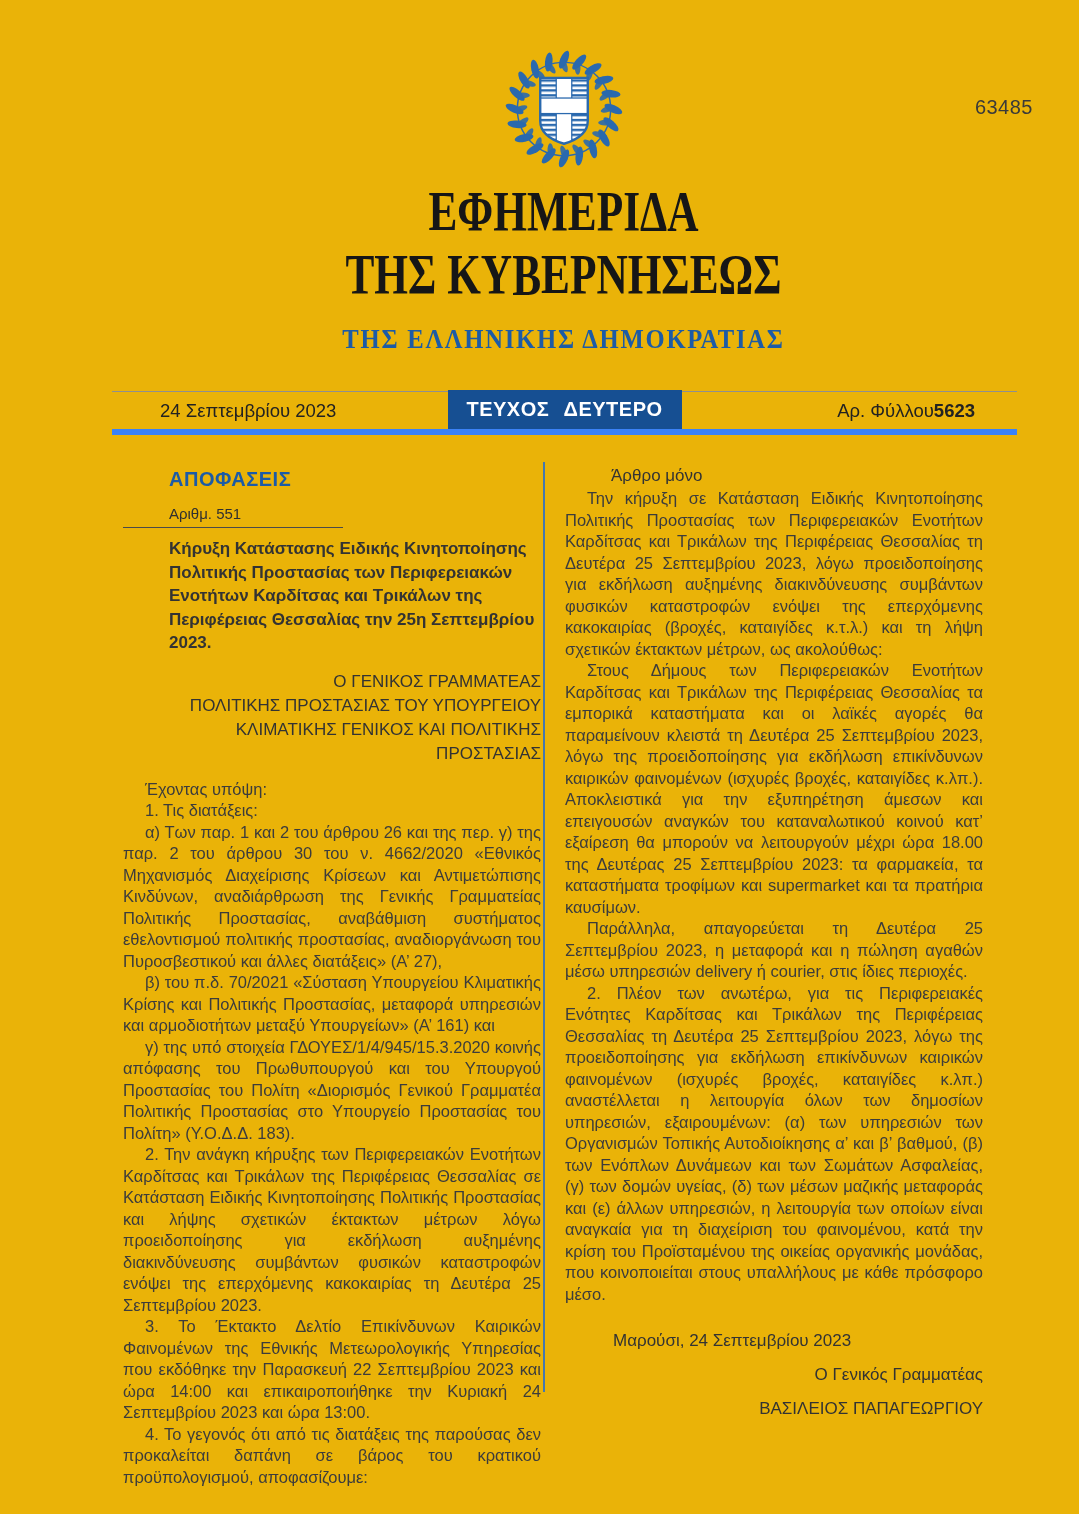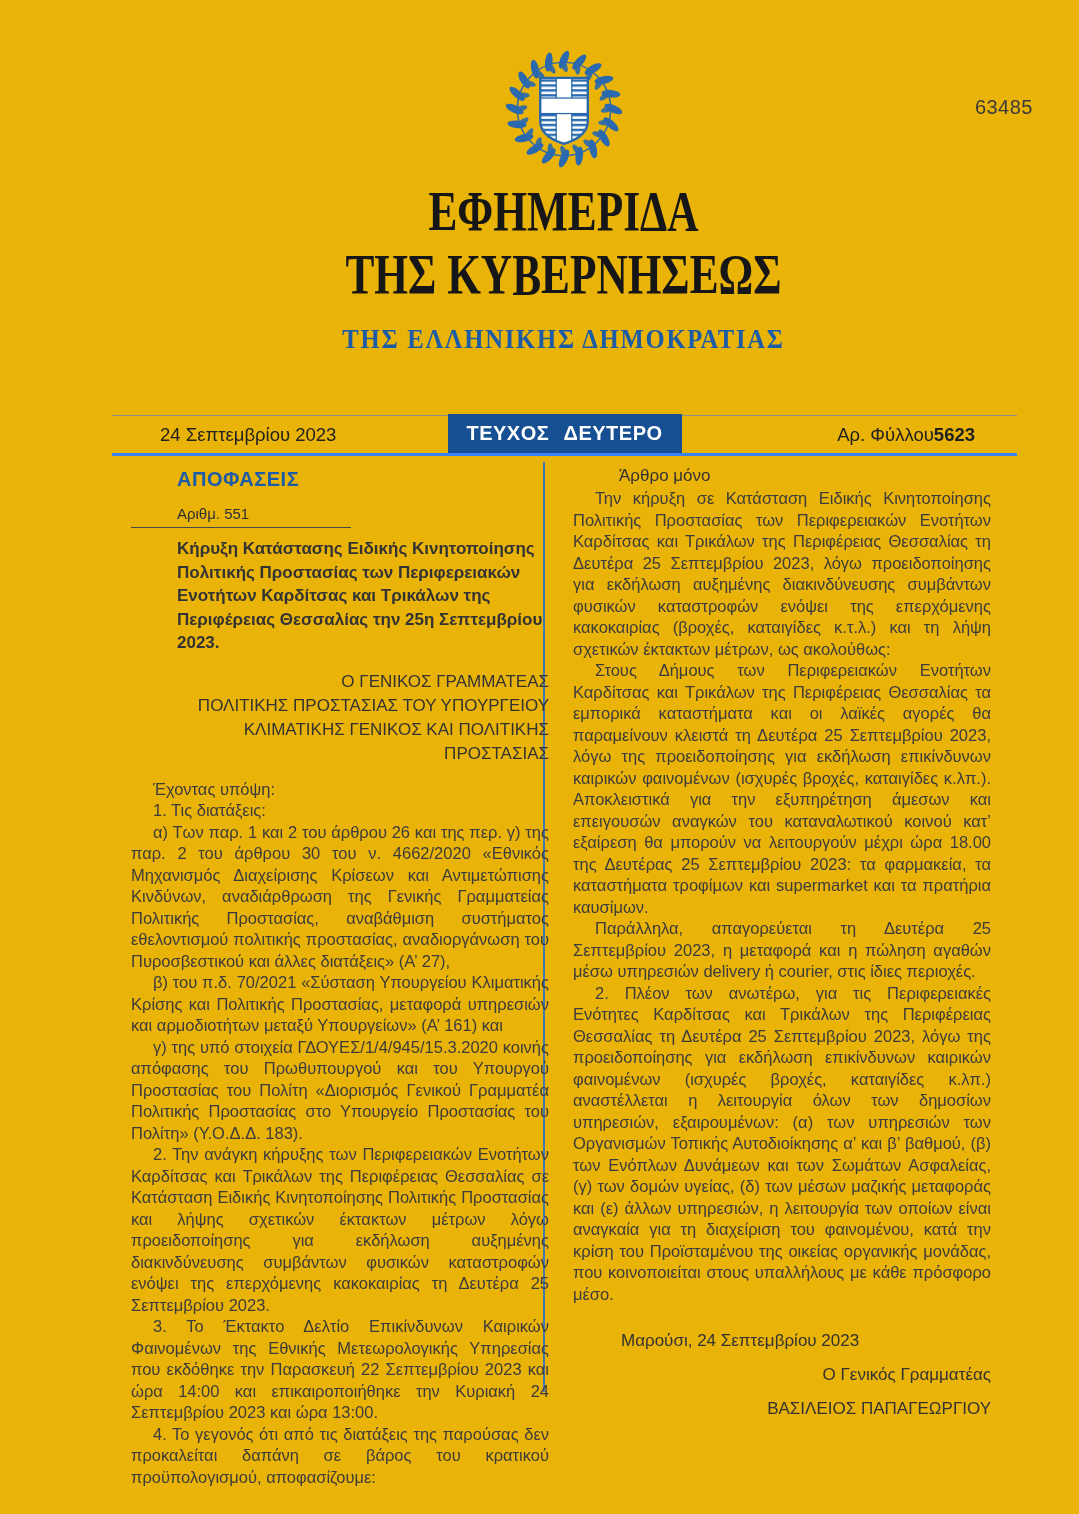--- a/index.html
+++ b/index.html
@@ -34,22 +34,22 @@
     margin-top:17px;
     font-family:"Liberation Serif","DejaVu Serif",serif;
     font-weight:bold;color:#1c5ba6;
     font-size:28px;letter-spacing:2px;
     transform:scaleX(0.88);transform-origin:50% 50%;
     white-space:nowrap;
   }
   .info-bar{
     position:absolute;top:391px;left:112px;right:110px;height:37px;
     border-top:1px solid #8f8f8f;
-    border-bottom:3px solid #3b82f6;
-    display:flex;align-items:center;margin-top:24px;
+    border-bottom:6px solid #3b82f6;
+    display:flex;align-items:center;
   }
   .info-date{
     position:absolute;left:48px;top:0;height:100%;
     display:flex;align-items:center;
     font-size:18.5px;color:#222222;
   }
   .issue-box{
     position:absolute;left:50%;top:-2px;transform:translateX(-50%);
     width:234px;height:39px;
     background:#164f92;
@@ -57,21 +57,21 @@
     color:#ffffff;font-weight:bold;font-size:20px;
     letter-spacing:0.5px;word-spacing:9px;
   }
   .info-issue{
     position:absolute;right:42px;top:0;height:100%;
     display:flex;align-items:center;
     font-size:18.5px;color:#222222;
   }
   .info-issue .num{font-weight:bold;}
   .columns{
-    position:absolute;top:462px;left:131px;width:860px;
+    position:absolute;top:462px;left:123px;width:860px;
     display:flex;gap:24px;
   }
   .col{width:418px;}
   .col-divider{
     position:absolute;top:462px;left:543px;width:2px;height:930px;
     background:#4678ae;
   }
   .section-heading{
     margin:6px 0 14px 46px;
     font-size:20px;font-weight:bold;color:#1c5ba6;letter-spacing:0.5px;

